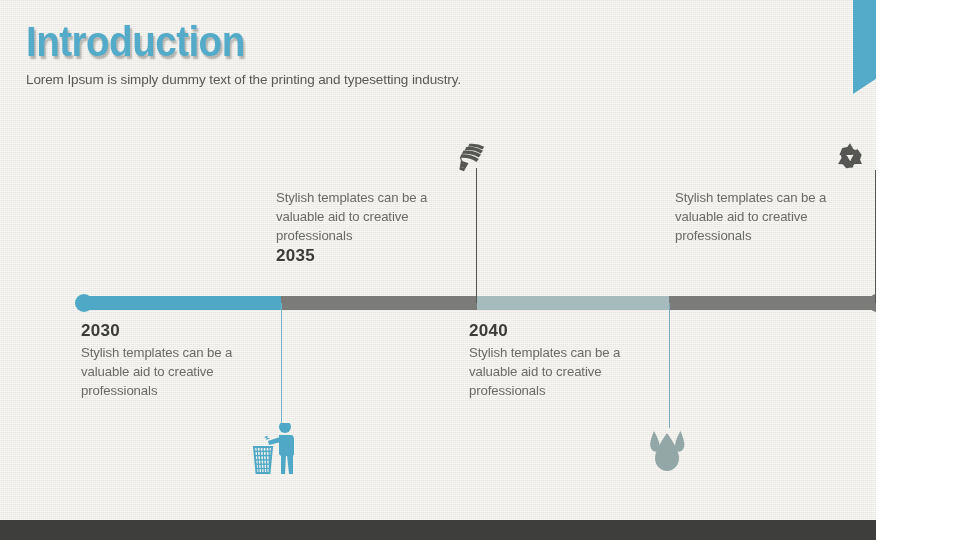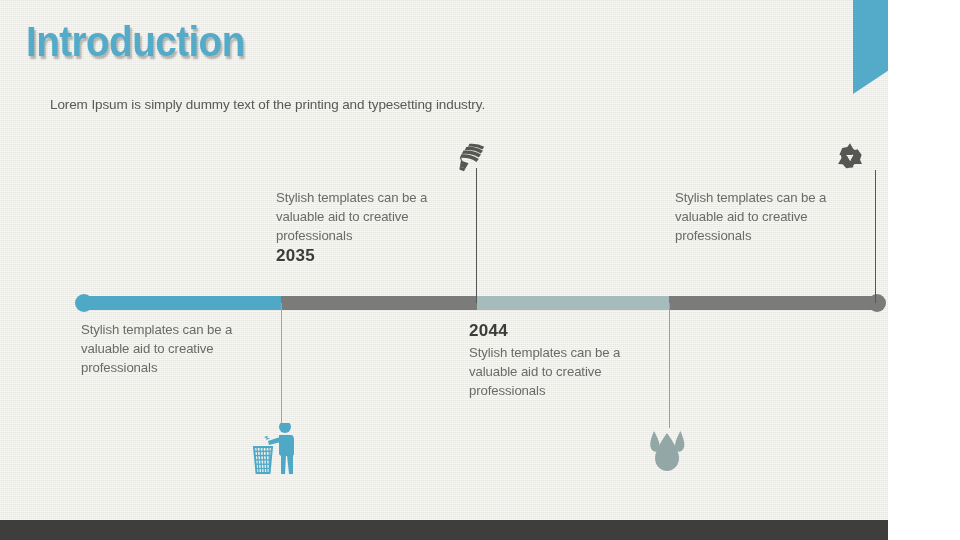--- a/index.html
+++ b/index.html
@@ -16,21 +16,20 @@
   
   .slide {
     position: relative;
     width: 876px;
     height: 540px;
     background-color: #efeee8;
     background-image:
       repeating-linear-gradient(0deg, rgba(255,255,255,0.45) 0px, rgba(255,255,255,0.45) 1px, rgba(0,0,0,0.018) 1px, rgba(0,0,0,0.018) 2px),
       repeating-linear-gradient(90deg, rgba(255,255,255,0.30) 0px, rgba(255,255,255,0.30) 1px, rgba(0,0,0,0.014) 1px, rgba(0,0,0,0.014) 2px);
     overflow: hidden;
-    padding-left: 12px;
   }
 
   
   .title {
     position: absolute;
     left: 26px;
     top: 21px;
     font-size: 42px;
     font-weight: bold;
     letter-spacing: -0.6px;
@@ -38,26 +37,25 @@
     text-shadow: 2px 3px 2px rgba(90,90,85,0.40);
     font-family: "Liberation Sans Narrow", "Liberation Sans", sans-serif;
     transform: scaleX(0.92);
     transform-origin: left center;
     line-height: 1;
     white-space: nowrap;
   }
   .subtitle {
     position: absolute;
     left: 26px;
-    top: 97px;
+    top: 72px;
     font-size: 13.5px;
     color: #585856;
     white-space: nowrap;
     letter-spacing: -0.1px;
-    margin-left: 24px;
   }
 
   
   .ribbon {
     position: absolute;
     left: 853px;
     top: 0px;
     width: 79px;
     height: 94px;
     background: #54abc9;
@@ -134,20 +132,21 @@
 
   <div class="timeline" id="timeline-root">
       <div class="bar-seg" style="left: 79px; width: 202px; background: rgb(78, 168, 198);"></div>
       <div class="bar-seg" style="left: 281px; width: 196px; background: rgb(123, 123, 121);"></div>
       <div class="bar-seg" style="left: 477px; width: 192px; background: rgb(166, 187, 187);"></div>
       <div class="bar-seg" style="left: 669px; width: 208px; background: rgb(123, 123, 121);"></div>
       <div class="cap" style="left: 75px; background: rgb(78, 168, 198);"></div>
       <div class="cap" style="left: 868px; background: rgb(123, 123, 121);"></div>
       <div class="connector" style="left: 281px; background: rgb(111, 179, 204); top: 303px; height: 120px;"></div>
       <div class="milestone" style="left: 81px; top: 320px;">
+        <div class="m-year">2030</div>
         <div class="m-desc">Stylish templates can be a valuable aid to  creative professionals</div>
       </div>
       <div class="icon-wrap" style="left: 252px; top: 423px;"><svg width="44" height="52" viewBox="0 0 44 52">
           <g>
             <path d="M2,24 L20,24 L17.5,50 L4.5,50 Z" fill="none"></path>
             <path d="M2,24 L20,24 L17.5,50 L4.5,50 Z" fill="none" stroke="#4ea8c6" stroke-width="2"></path>
             <line x1="5" y1="24" x2="7.1" y2="50" stroke="#4ea8c6" stroke-width="1.3"></line>
             <line x1="8" y1="24" x2="9.7" y2="50" stroke="#4ea8c6" stroke-width="1.3"></line>
             <line x1="11" y1="24" x2="12.3" y2="50" stroke="#4ea8c6" stroke-width="1.3"></line>
             <line x1="14" y1="24" x2="14.9" y2="50" stroke="#4ea8c6" stroke-width="1.3"></line>
@@ -176,21 +175,21 @@
             <path d="M12,31 L18,31 L17.4,34 L12.6,34 Z" fill="#565654"></path>
             <path d="M9,23 q9,-4 17,-2 l1.2,-3.6 q-9,-2.4 -18,1.6 Z" fill="#565654"></path>
             <path d="M9.6,18.6 q8.6,-4.2 17,-2.4 l1.2,-3.6 q-9,-2 -17.8,2.2 Z" fill="#565654"></path>
             <path d="M11,14 q8,-4 16.2,-2.4 l1.1,-3.4 q-8.6,-1.8 -17,2.2 Z" fill="#565654"></path>
             <path d="M13,9.6 q7,-3.6 14.4,-2.2 l0.8,-3.2 q-7.6,-1.4 -15,2.2 Z" fill="#565654"></path>
             <path d="M9,23 q2,3 5,3 q-2.6,-1.4 -3.4,-3.4 Z" fill="#565654"></path>
           </g>
         </svg></div>
       <div class="connector" style="left: 669px; background: rgb(127, 168, 187); top: 303px; height: 125px;"></div>
       <div class="milestone" style="left: 469px; top: 320px;">
-        <div class="m-year">2044</div>
+        <div class="m-year">2040</div>
         <div class="m-desc">Stylish templates can be a valuable aid to  creative professionals</div>
       </div>
       <div class="icon-wrap" style="left: 648px; top: 428px;"><svg width="40" height="48" viewBox="0 0 40 48">
           <path d="M19,5 C19,5 31,21 31,30 C31,37.5 25.5,43 19,43 C12.5,43 7,37.5 7,30 C7,21 19,5 19,5 Z" fill="#93a7a7"></path>
           <path d="M6,3 C6,3 2,12 2.2,17 C2.5,21.5 5.6,24.4 8.6,23.6 C11.2,22.8 12.2,19.2 11.2,15 C10.1,10.2 6,3 6,3 Z" fill="#93a7a7"></path>
           <path d="M32.4,3 C32.4,3 28.4,10.2 27.4,15 C26.4,19.2 27.4,22.8 30,23.6 C33,24.4 36.1,21.5 36.4,17 C36.6,12 32.4,3 32.4,3 Z" fill="#93a7a7"></path>
         </svg></div>
       <div class="connector" style="left: 875px; background: rgb(86, 86, 84); top: 170px; height: 133px;"></div>
       <div class="milestone" style="left: 675px; top: 188px;">
         <div class="m-desc">Stylish templates can be a valuable aid to  creative professionals</div>

